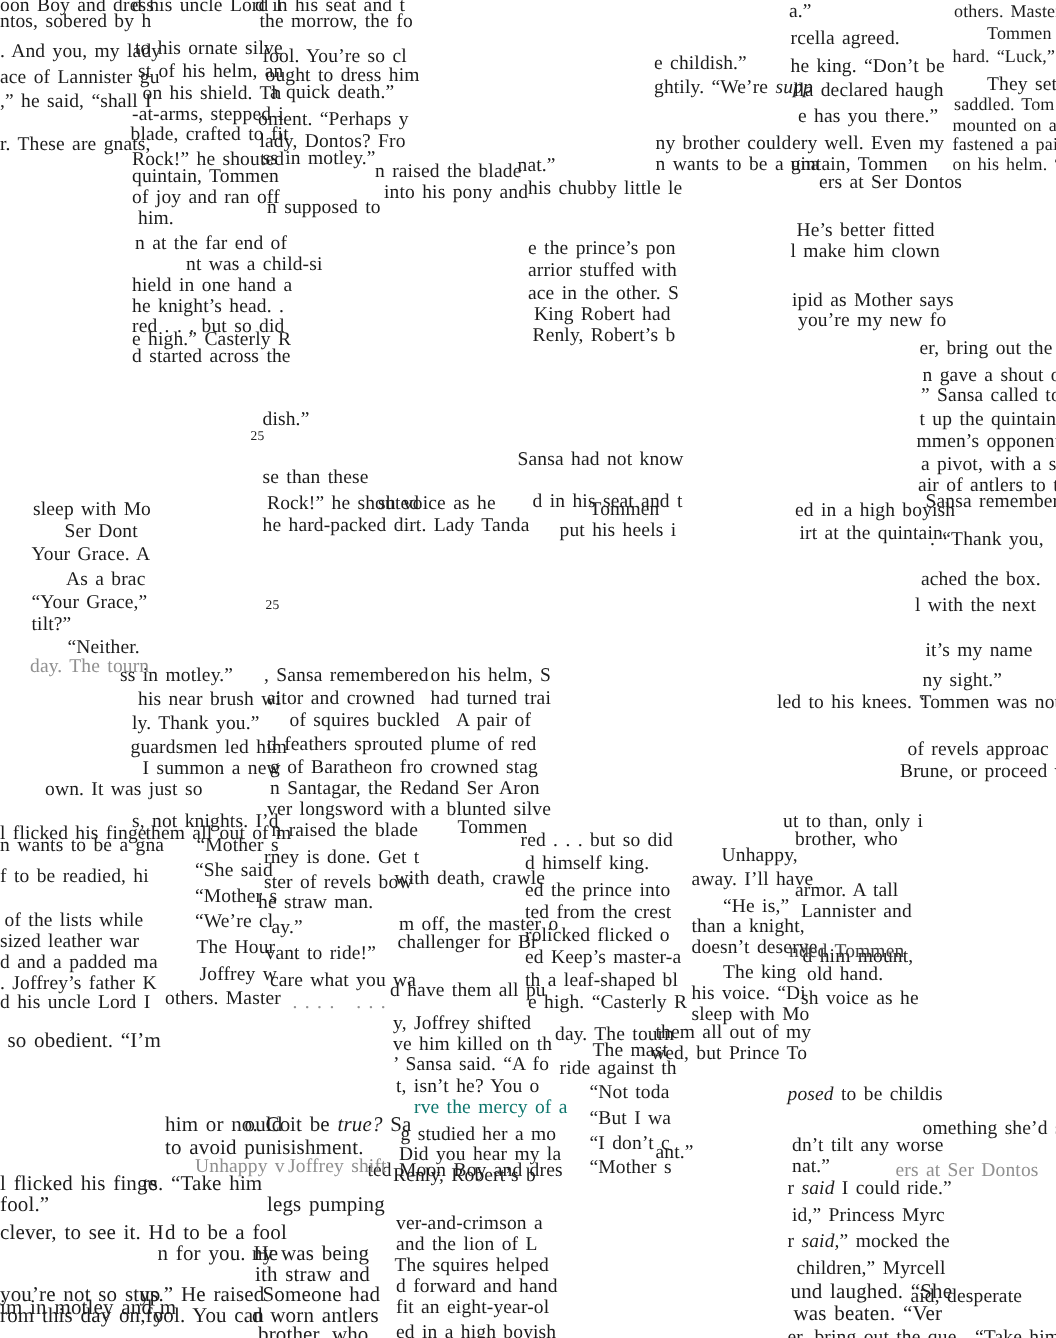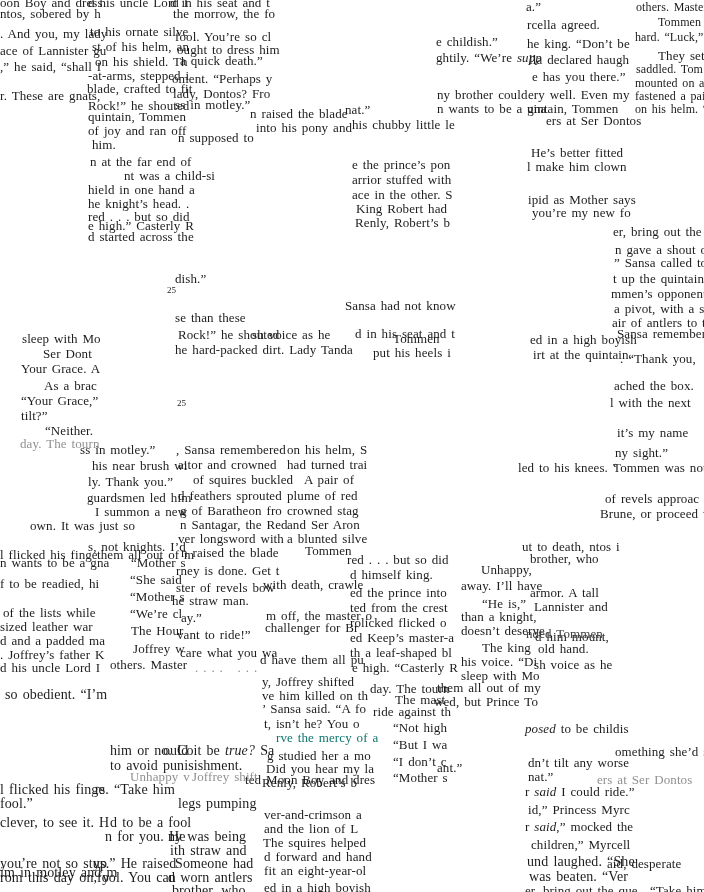--- a/index.html
+++ b/index.html
@@ -105,21 +105,21 @@
     <span class="ln" style="left: 533px; top: 348px; color: rgb(28, 28, 28);"><span>irt at the quintain.</span></span>
     <span class="ln" style="left: 620px; top: 352px; color: rgb(28, 28, 28);"><span>. “Thank you,</span></span>
     <span class="ln" style="left: 614px; top: 379px; color: rgb(28, 28, 28);"><span>ached the box.</span></span>
     <span class="ln" style="left: 610px; top: 396px; color: rgb(28, 28, 28);"><span>l with the next</span></span>
     <span class="ln" style="left: 617px; top: 426px; color: rgb(28, 28, 28);"><span>it’s my name</span></span>
     <span class="ln" style="left: 615px; top: 446px; color: rgb(28, 28, 28);"><span>ny sight.”</span></span>
     <span class="ln" style="left: 518px; top: 461px; color: rgb(28, 28, 28);"><span>led to his knees. ‘</span></span>
     <span class="ln" style="left: 613px; top: 461px; color: rgb(28, 28, 28);"><span>Tommen was not s</span></span>
     <span class="ln" style="left: 605px; top: 492px; color: rgb(28, 28, 28);"><span>of revels approac</span></span>
     <span class="ln" style="left: 600px; top: 507px; color: rgb(28, 28, 28);"><span>Brune, or proceed w</span></span>
-    <span class="ln" style="left: 522px; top: 540px; color: rgb(28, 28, 28);"><span>ut to death, ntos i</span></span>
+    <span class="ln" style="left: 522px; top: 540px; color: rgb(28, 28, 28);"><span>ut to than, only i</span></span>
     <span class="ln" style="left: 167px; top: 286px; color: rgb(28, 28, 28); font-size: 9px;"><span>25</span></span>
     <span class="ln" style="left: 177px; top: 399px; color: rgb(28, 28, 28); font-size: 9px;"><span>25</span></span>
     <span class="ln" style="left: 22px; top: 332px; color: rgb(28, 28, 28);"><span>sleep with Mo</span></span>
     <span class="ln" style="left: 43px; top: 347px; color: rgb(28, 28, 28);"><span>Ser Dont</span></span>
     <span class="ln" style="left: 21px; top: 362px; color: rgb(28, 28, 28);"><span>Your Grace. A</span></span>
     <span class="ln" style="left: 44px; top: 379px; color: rgb(28, 28, 28);"><span>As a brac</span></span>
     <span class="ln" style="left: 21px; top: 394px; color: rgb(28, 28, 28);"><span>“Your Grace,”</span></span>
     <span class="ln" style="left: 21px; top: 409px; color: rgb(28, 28, 28);"><span>tilt?”</span></span>
     <span class="ln" style="left: 45px; top: 424px; color: rgb(28, 28, 28);"><span>“Neither.</span></span>
     <span class="ln" style="left: 20px; top: 437px; color: rgb(144, 144, 144); font-size: 13px;"><span>day. The tourn</span></span>
@@ -204,21 +204,21 @@
     <span class="ln" style="left: 526px; top: 627px; color: #404040; text-align: center;"><span>nded Tommen</span></span>
     <span class="ln" style="left: 482px; top: 641px; color: rgb(28, 28, 28);"><span>The king</span></span>
     <span class="ln" style="left: 538px; top: 642px; color: rgb(28, 28, 28);"><span>old hand.</span></span>
     <span class="ln" style="left: 461px; top: 655px; color: rgb(28, 28, 28);"><span>his voice. “Di</span></span>
     <span class="ln" style="left: 534px; top: 658px; color: rgb(28, 28, 28);"><span>sh voice as he</span></span>
     <span class="ln" style="left: 461px; top: 669px; color: rgb(28, 28, 28);"><span>sleep with Mo</span></span>
     <span class="ln" style="left: 437px; top: 681px; color: rgb(28, 28, 28);"><span>them all out of my</span></span>
     <span class="ln" style="left: 373px; top: 705px; color: rgb(28, 28, 28);"><span>ride against th</span></span>
     <span class="ln" style="left: 262px; top: 702px; color: rgb(28, 28, 28);"><span>’ Sansa said. “A fo</span></span>
     <span class="ln" style="left: 264px; top: 717px; color: rgb(28, 28, 28);"><span>t, isn’t he? You o</span></span>
-    <span class="ln" style="left: 393px; top: 721px; color: rgb(28, 28, 28);"><span>“Not high</span></span>
+    <span class="ln" style="left: 393px; top: 721px; color: rgb(28, 28, 28);"><span>“Not toda</span></span>
     <span class="ln" style="left: 276px; top: 731px; color: #0f766e;"><span>rve the mercy of a</span></span>
     <span class="ln" style="left: 393px; top: 738px; color: rgb(28, 28, 28);"><span>“But I wa</span></span>
     <span class="ln" style="left: 267px; top: 749px; color: rgb(28, 28, 28);"><span>g studied her a mo</span></span>
     <span class="ln" style="left: 393px; top: 755px; color: rgb(28, 28, 28);"><span>“I don’t c</span></span>
     <span class="ln" style="left: 437px; top: 761px; color: rgb(28, 28, 28);"><span>ant.”</span></span>
     <span class="ln" style="left: 266px; top: 762px; color: rgb(28, 28, 28);"><span>Did you hear my la</span></span>
     <span class="ln" style="left: 393px; top: 771px; color: rgb(28, 28, 28);"><span>“Mother s</span></span>
     <span class="ln" style="left: 245px; top: 773px; color: rgb(28, 28, 28);"><span>ted Moon Boy and dres</span></span>
     <span class="ln" style="left: 262px; top: 776px; color: rgb(28, 28, 28);"><span>Renly, Robert’s b</span></span>
     <span class="ln" style="left: 264px; top: 808px; color: rgb(28, 28, 28);"><span>ver-and-crimson a</span></span>

